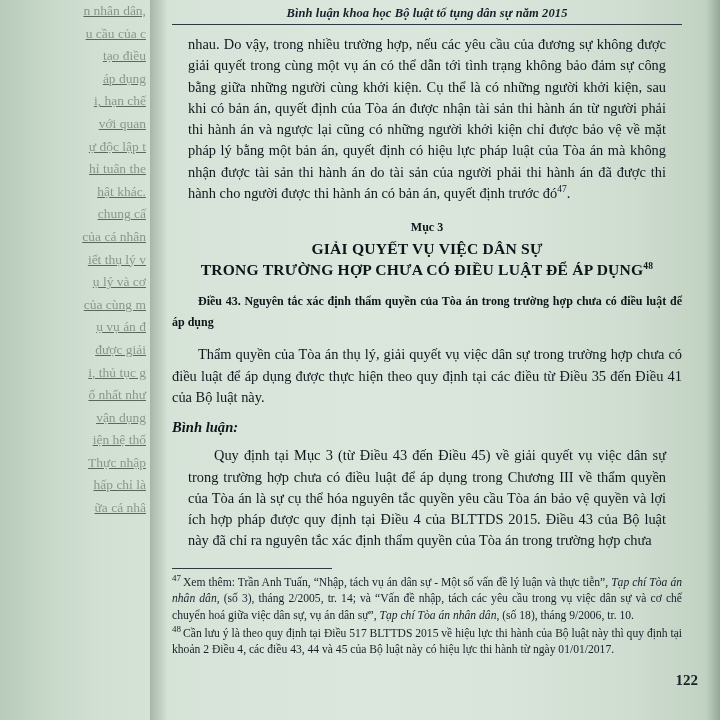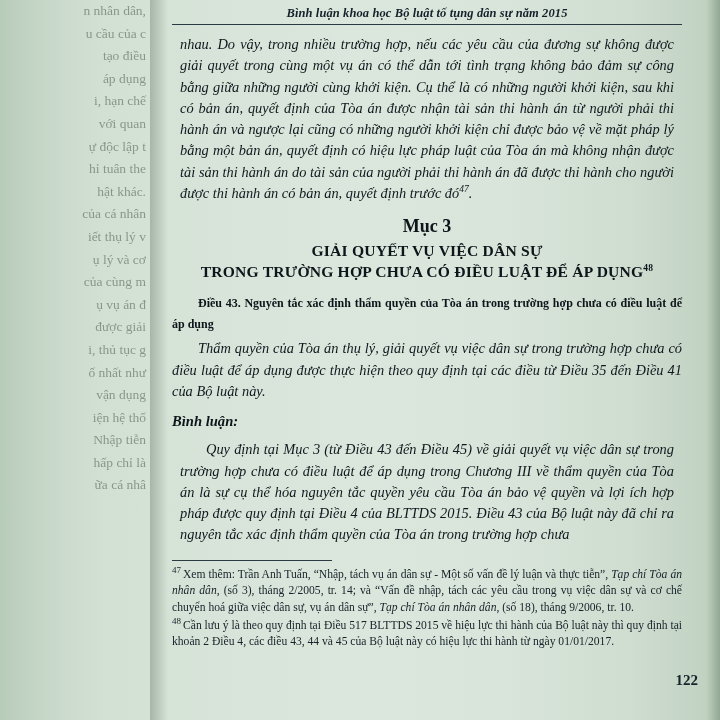--- a/index.html
+++ b/index.html
@@ -22,20 +22,21 @@
   
   .left-page {
     position: absolute;
     left: 0;
     top: 0;
     width: 152px;
     height: 536px;
     overflow: hidden;
     opacity: 0.55;
     filter: blur(0.4px);
+    text-decoration: underline;
   }
   .left-page .lp-line {
     color: #4a5a4c;
     font-size: 13.5px;
     line-height: 22.6px;
     white-space: nowrap;
     text-align: right;
     padding-right: 6px;
     font-family: "Liberation Serif", serif;
   }
@@ -72,44 +73,43 @@
     color: #14202a;
     letter-spacing: 0.1px;
   }
   .head-rule {
     margin: 3px auto 0 auto;
     width: 100%;
     height: 1px;
     background: #2a3a44;
   }
   p.body {
-    margin: 8px;
+    margin: 16px;
     font-size: 14.4px;
     line-height: 21.3px;
     color: #10181f;
     text-align: justify;
     text-justify: inter-word;
-    font-style: italic;
   }
   p.first {
     margin-top: 9px;
   }
   .indent {
     text-indent: 26px;
   }
   sup {
     font-size: 9.5px;
     vertical-align: super;
     line-height: 0;
   }
   .section-label {
     margin-top: 12px;
     text-align: center;
     font-weight: bold;
-    font-size: 18px;
+    font-size: 12px;
     color: #0d141a;
   }
   .section-title {
     margin-top: 3px;
     text-align: center;
     font-weight: bold;
     font-size: 15.6px;
     color: #0d141a;
     line-height: 21px;
     letter-spacing: 0.2px;
@@ -117,22 +117,21 @@
   .article-head {
     margin-top: 11px;
     font-weight: bold;
     font-size: 12px;
     line-height: 21px;
     color: #0d141a;
     text-align: justify;
     text-indent: 26px;
   }
   .italic-block {
-    margin-top: 3px;
-    font-style: italic;
+    margin-top: 11px;
     font-size: 14.4px;
     line-height: 21.3px;
     color: #10181f;
     text-align: justify;
     text-indent: 26px;
   }
   .binhluan {
     margin-top: 11px;
     font-weight: bold;
     font-style: italic;
@@ -188,32 +187,33 @@
       <div class="lp-line">u cầu của c</div>
       <div class="lp-line"></div>
       <div class="lp-line">tạo điều</div>
       <div class="lp-line">áp dụng</div>
       <div class="lp-line">i, hạn chế</div>
       <div class="lp-line">với quan</div>
       <div class="lp-line">ự độc lập t</div>
       <div class="lp-line">hỉ tuân the</div>
       <div class="lp-line">hật khác.</div>
       <div class="lp-line"></div>
+      <div class="lp-line">chung cấ</div>
       <div class="lp-line">của cá nhân</div>
       <div class="lp-line">iết thụ lý v</div>
       <div class="lp-line">ụ lý và cơ</div>
       <div class="lp-line">của cùng m</div>
       <div class="lp-line">ụ vụ án đ</div>
       <div class="lp-line">được giải</div>
       <div class="lp-line">i, thủ tục g</div>
       <div class="lp-line">ố nhất như</div>
       <div class="lp-line"></div>
       <div class="lp-line">vận dụng</div>
       <div class="lp-line">iện hệ thố</div>
-      <div class="lp-line">Nhập tiễn</div>
+      <div class="lp-line">Thực nhập</div>
       <div class="lp-line">hấp chỉ là</div>
       <div class="lp-line">ữa cá nhâ</div>
     </div>
   <div class="gutter-shadow"></div>
 
   <div class="main-page">
     <div class="content">
 
       <div class="running-head">Bình luận khoa học Bộ luật tố tụng dân sự năm 2015</div>
       <div class="head-rule"></div>

